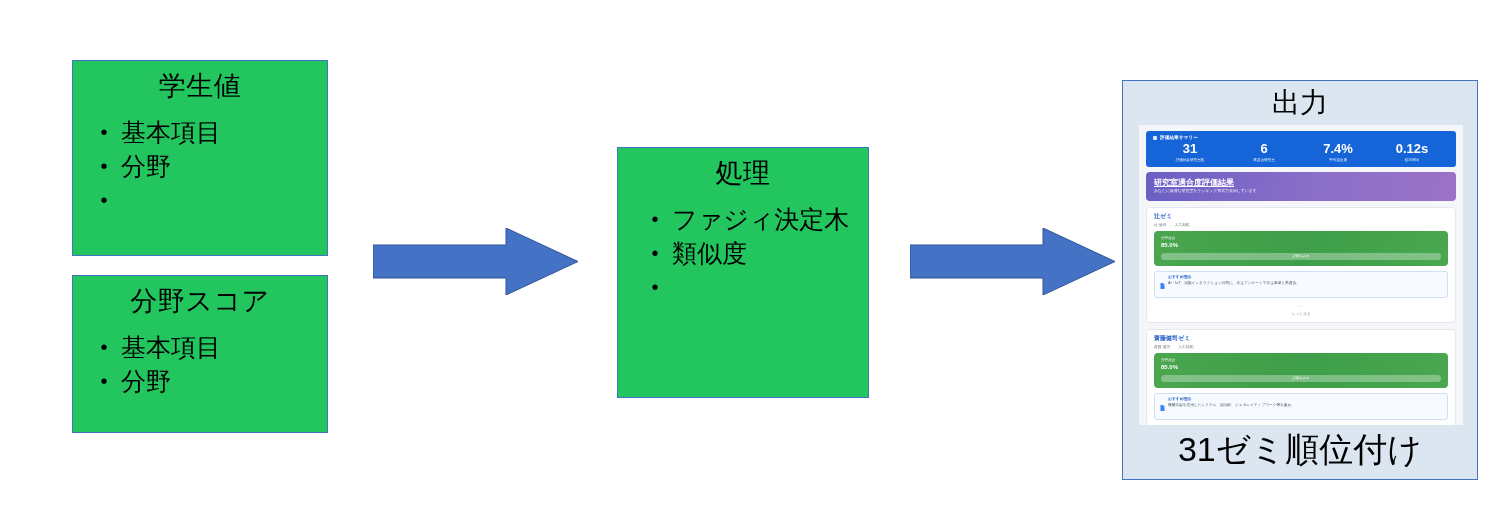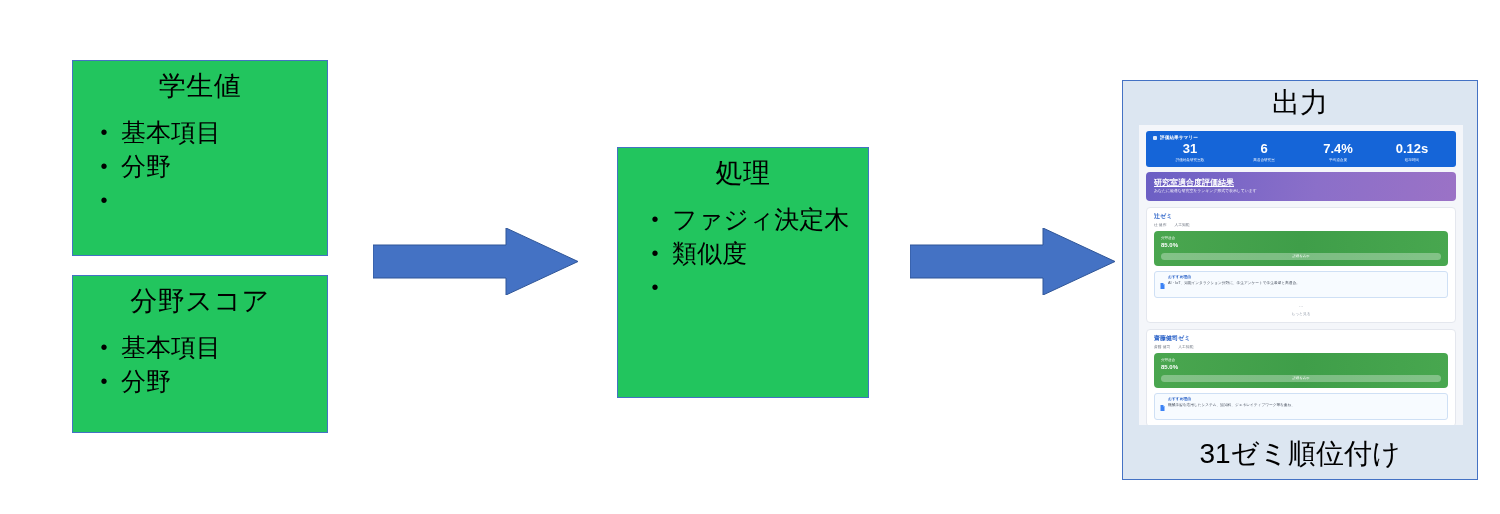--- a/index.html
+++ b/index.html
@@ -47,21 +47,21 @@
   
   #panel-output{
     position:absolute;left:1122px;top:80px;width:356px;height:400px;
     background:#dce6f1;border:1.5px solid #4472c4;box-sizing:border-box;
   }
   .panel-title{
     text-align:center;font-size:28px;color:#000;margin-top:6px;line-height:1.15;
   }
   .panel-caption{
     position:absolute;left:0;right:0;bottom:6px;text-align:center;
-    font-size:28px;color:#000;
+    font-size:34px;color:#000;
   }
 
   
   .shot{
     position:absolute;left:16px;top:44px;width:324px;height:300px;
     background:#f4f6fa;overflow:hidden;box-sizing:border-box;
   }
   .shot-inner{padding:6px 7px 0 7px;}
 
   .sum-bar{

